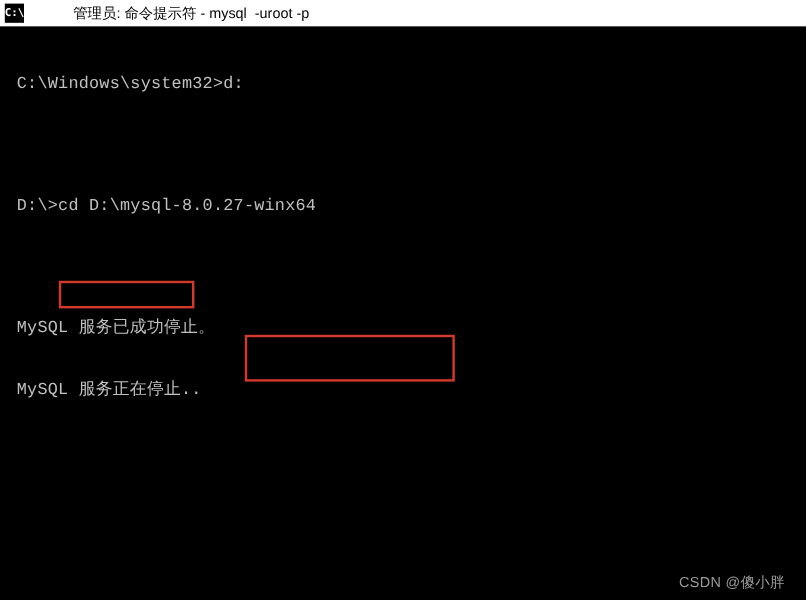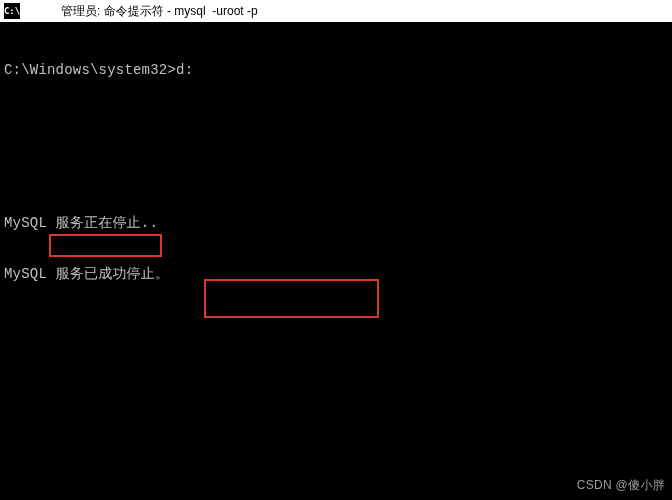--- a/index.html
+++ b/index.html
@@ -48,63 +48,64 @@
   .terminal {
     position: absolute;
     top: 22px;
     left: 0;
     right: 0;
     bottom: 0;
     background: #000;
     color: #c0c0c0;
     font-size: 14px;
     line-height: 17px;
-    padding: 6px 4px 4px 4px;
+    padding: 6px 4px 4px 14px;
     white-space: pre;
     font-family: "NSimSun", "SimSun", "Courier New", monospace;
     letter-spacing: 0.2px;
   }
   .terminal .line {
     display: block;
     min-height: 17px;
   }
   .hl {
     position: absolute;
     border: 2px solid #d43a2a;
     box-sizing: border-box;
     pointer-events: none;
   }
   .hl1 { left: 49px;  top: 212px; width: 113px; height: 23px; }
   .hl2 { left: 204px; top: 257px; width: 175px; height: 39px; }
   .watermark {
     position: absolute;
-    right: 7px;
+    right: 18px;
     bottom: 6px;
     color: #9a9a9a;
     font-family: "Microsoft YaHei", Arial, sans-serif;
     font-size: 12px;
     letter-spacing: 0.3px;
   }
 </style>
 </head>
 <body>
 
 <div class="window">
 
   <div class="titlebar">
     <span class="icon">C:\</span>
     <span class="title-text">管理员: 命令提示符 - mysql  -uroot -p</span>
   </div>
 
   <div class="terminal">
     <span class="line">C:\Windows\system32&gt;d:</span>
     <span class="line"></span>
+    <span class="line">D:\&gt;cd D:\mysql-8.0.27-winx64</span>
     <span class="line"></span>
+    <span class="line">MySQL 服务已成功停止。</span>
     <span class="line">MySQL 服务正在停止..</span>
-    <span class="line">MySQL 服务已成功停止。</span>
     <span class="line"></span>
     <span class="line"></span>
     
     
     
     
     
     
     
     

